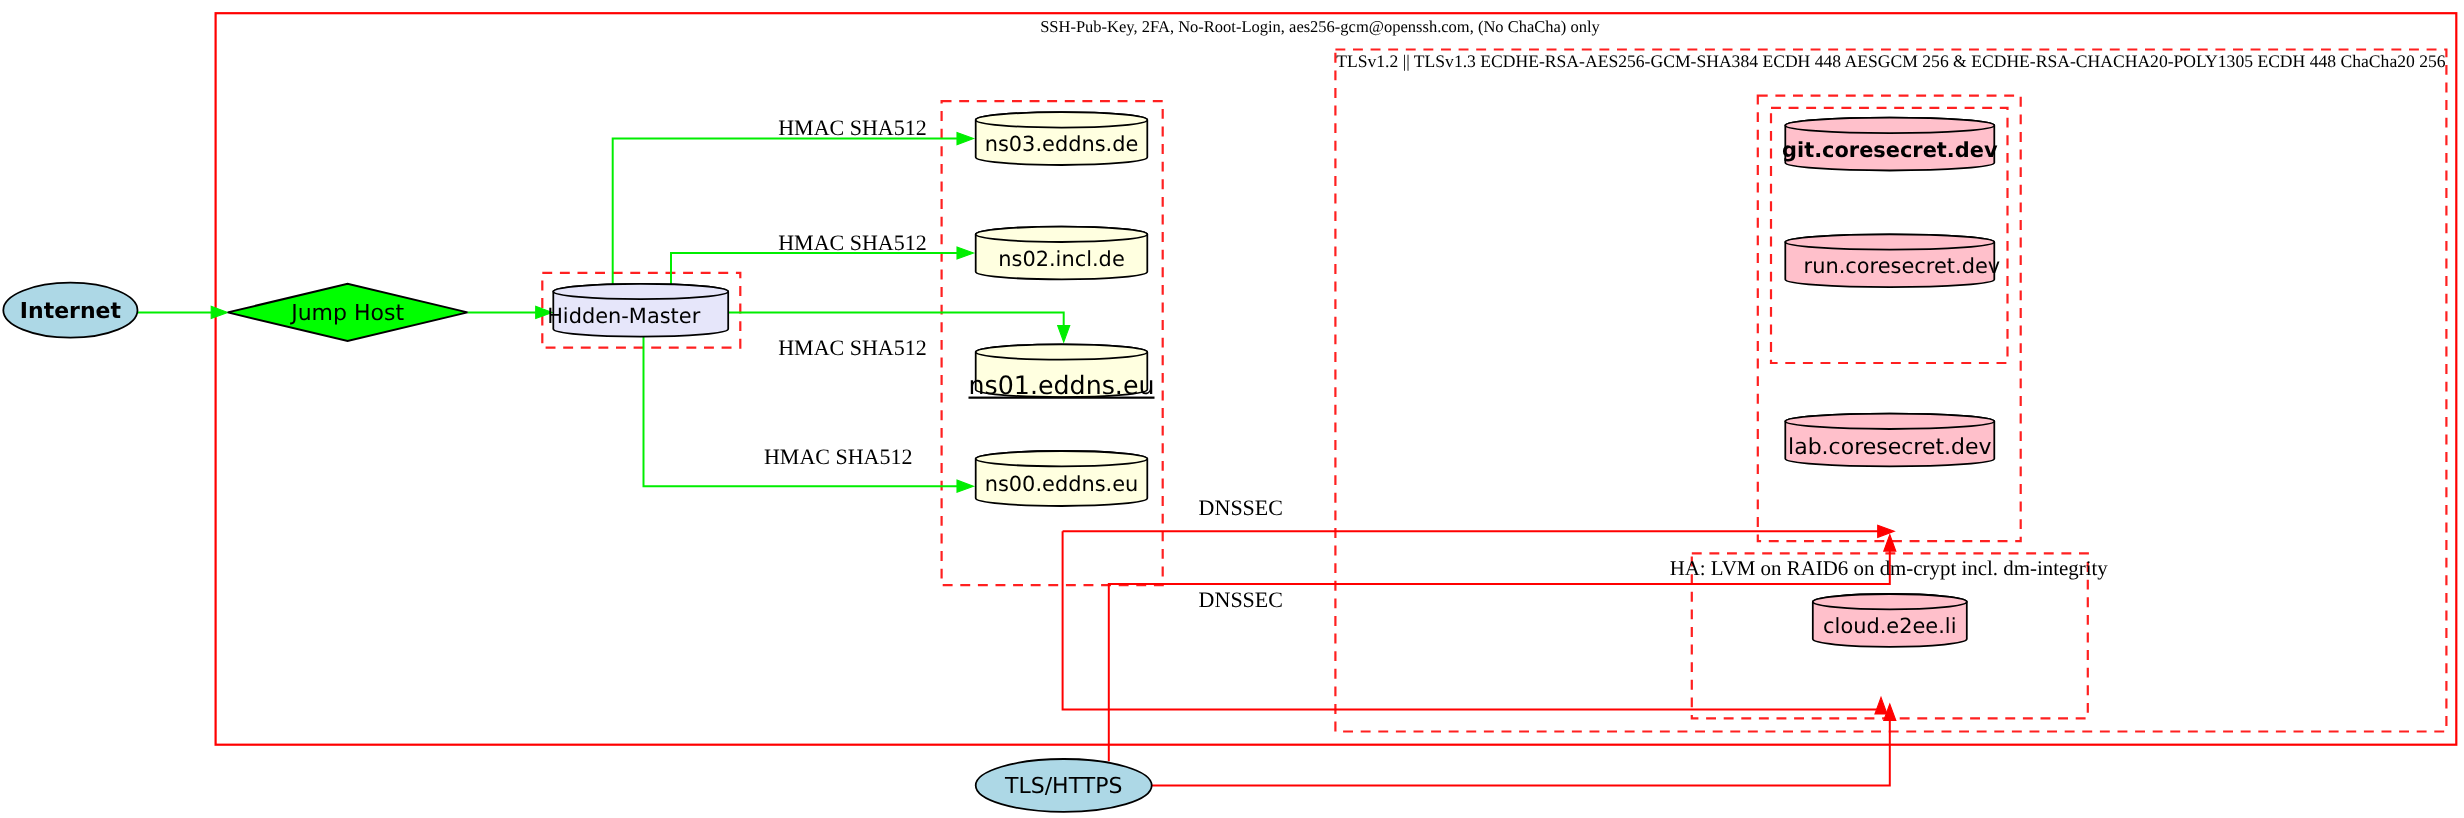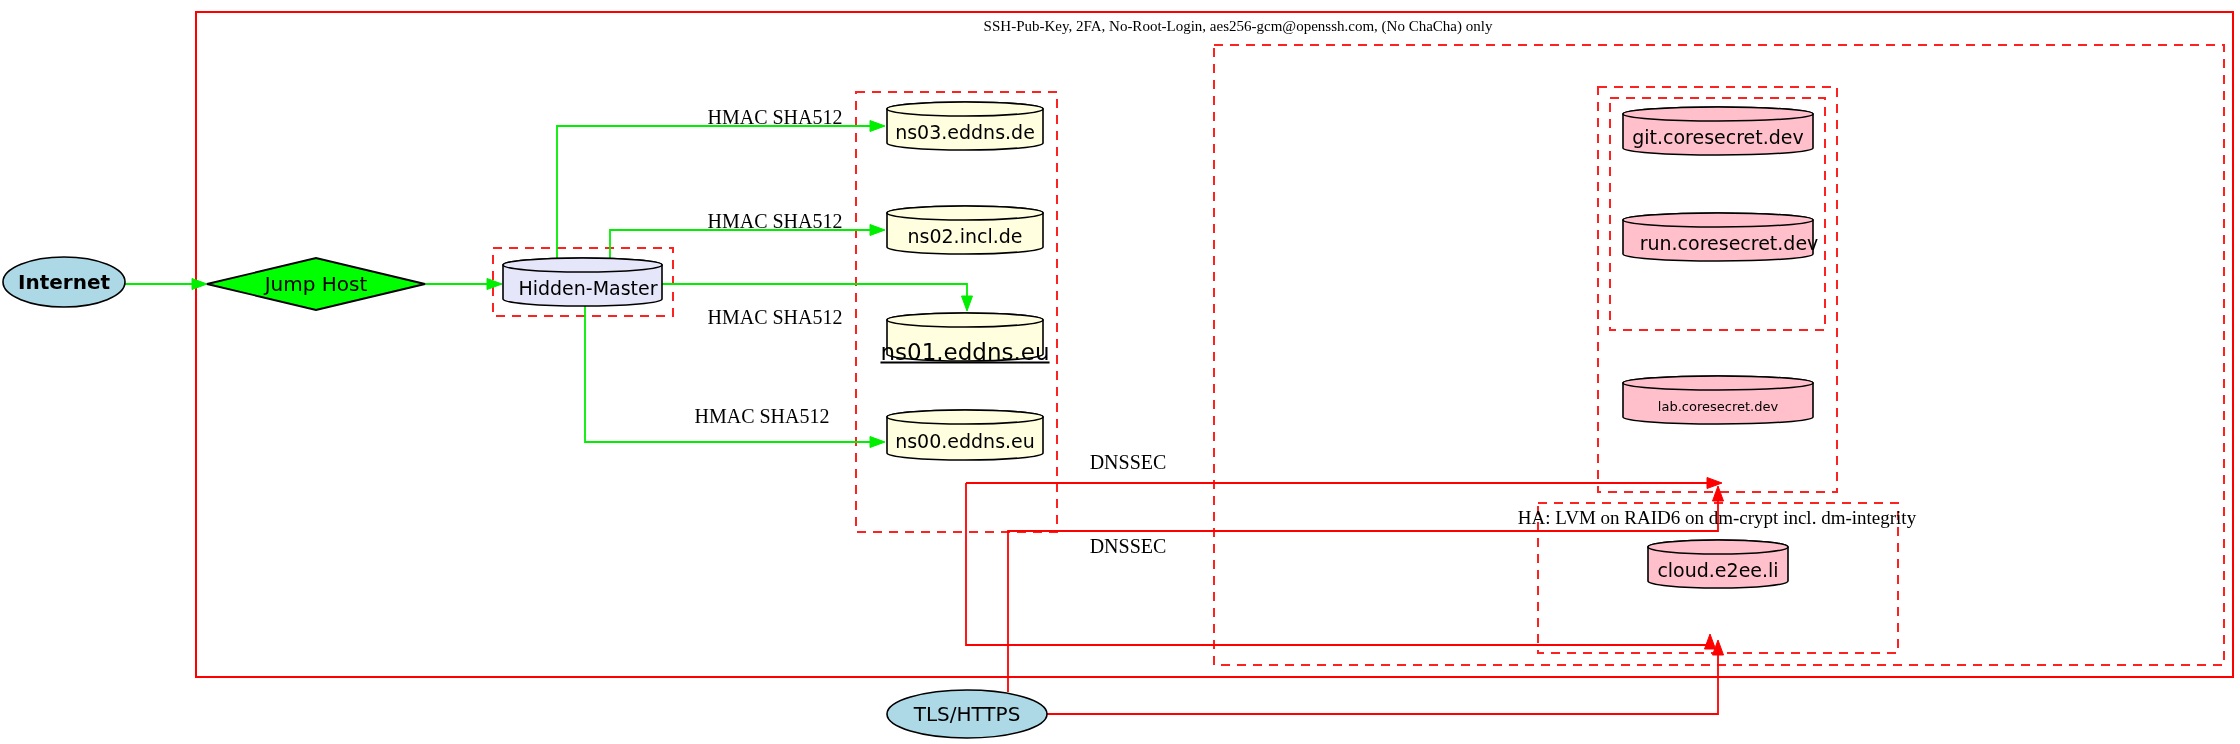--- a/index.html
+++ b/index.html
@@ -59,32 +59,33 @@
       <ellipse cx="1718" cy="114" rx="95" ry="7" fill="#ffc0cb" stroke="#000000" stroke-width="1.6"></ellipse>
       <path d="M 1623,220 V 254 A 95,7 0 0 0 1813,254 V 220 A 95,7 0 0 0 1623,220 Z" fill="#ffc0cb" stroke="#000000" stroke-width="1.6"></path>
       <ellipse cx="1718" cy="220" rx="95" ry="7" fill="#ffc0cb" stroke="#000000" stroke-width="1.6"></ellipse>
       <path d="M 1623,383 V 417 A 95,7 0 0 0 1813,417 V 383 A 95,7 0 0 0 1623,383 Z" fill="#ffc0cb" stroke="#000000" stroke-width="1.6"></path>
       <ellipse cx="1718" cy="383" rx="95" ry="7" fill="#ffc0cb" stroke="#000000" stroke-width="1.6"></ellipse>
       <path d="M 1648,547 V 581 A 70,7 0 0 0 1788,581 V 547 A 70,7 0 0 0 1648,547 Z" fill="#ffc0cb" stroke="#000000" stroke-width="1.6"></path>
       <ellipse cx="1718" cy="547" rx="70" ry="7" fill="#ffc0cb" stroke="#000000" stroke-width="1.6"></ellipse>
       <ellipse cx="967" cy="714" rx="80" ry="24" fill="#add8e6" stroke="#000000" stroke-width="1.6"></ellipse>
     </svg>
   <div id="labels">
-      <div class="lbl serif" style="left: 1238px; top: 26px; font-size: 15px;">SSH-Pub-Key, 2FA, No-Root-Login, aes256-gcm@openssh.com, (No ChaCha) only</div>
+      <div class="lbl serif" style="left: 1200px; top: 26px; font-size: 15px;">SSH-Pub-Key, 2FA, No-Root-Login, aes256-gcm@openssh.com, (No ChaCha) only</div>
+      <div class="lbl serif" style="left: 1719px; top: 57px; font-size: 16px;">TLSv1.2 || TLSv1.3 ECDHE-RSA-AES256-GCM-SHA384 ECDH 448 AESGCM 256 &amp; ECDHE-RSA-CHACHA20-POLY1305 ECDH 448 ChaCha20 256</div>
       <div class="lbl serif" style="left: 1717px; top: 517px; font-size: 19px;">HA: LVM on RAID6 on dm-crypt incl. dm-integrity</div>
       <div class="lbl sans" style="left: 64px; top: 282px; font-size: 20px; font-weight: bold;">Internet</div>
       <div class="lbl sans" style="left: 316px; top: 284px; font-size: 20px;">Jump Host</div>
-      <div class="lbl sans" style="left: 588px; top: 287.76px; font-size: 19px;">Hidden-Master</div>
+      <div class="lbl sans" style="left: 567px; top: 287.76px; font-size: 19px;">Hidden-Master</div>
       <div class="lbl sans" style="left: 965px; top: 131.76px; font-size: 19px;">ns03.eddns.de</div>
       <div class="lbl sans" style="left: 965px; top: 235.76px; font-size: 19px;">ns02.incl.de</div>
       <div class="lbl sans" style="left: 965px; top: 352px; font-size: 23px; text-decoration: underline;">ns01.eddns.eu</div>
       <div class="lbl sans" style="left: 965px; top: 441px; font-size: 19px;">ns00.eddns.eu</div>
-      <div class="lbl sans" style="left: 1718px; top: 136.76px; font-size: 19px;">git.coresecret.dev</div>
+      <div class="lbl sans" style="left: 1718px; top: 136.76px; font-size: 19px; font-weight: bold;">git.coresecret.dev</div>
       <div class="lbl sans" style="left: 1718px; top: 242.76px; font-size: 19px; margin-left: 11px;">run.coresecret.dev</div>
-      <div class="lbl sans" style="left: 1718px; top: 405.76px; font-size: 13px;">lab.coresecret.dev</div>
+      <div class="lbl sans" style="left: 1718px; top: 405.76px; font-size: 20px;">lab.coresecret.dev</div>
       <div class="lbl sans" style="left: 1718px; top: 569.76px; font-size: 19px;">cloud.e2ee.li</div>
       <div class="lbl sans" style="left: 967px; top: 714px; font-size: 20px;">TLS/HTTPS</div>
       <div class="lbl serif" style="left: 775px; top: 117px; font-size: 20px;">HMAC SHA512</div>
       <div class="lbl serif" style="left: 775px; top: 221px; font-size: 20px;">HMAC SHA512</div>
       <div class="lbl serif" style="left: 775px; top: 317px; font-size: 20px;">HMAC SHA512</div>
       <div class="lbl serif" style="left: 762px; top: 416px; font-size: 20px;">HMAC SHA512</div>
       <div class="lbl serif" style="left: 1128px; top: 462px; font-size: 20px;">DNSSEC</div>
       <div class="lbl serif" style="left: 1128px; top: 546px; font-size: 20px;">DNSSEC</div>
     </div>
 </div>

